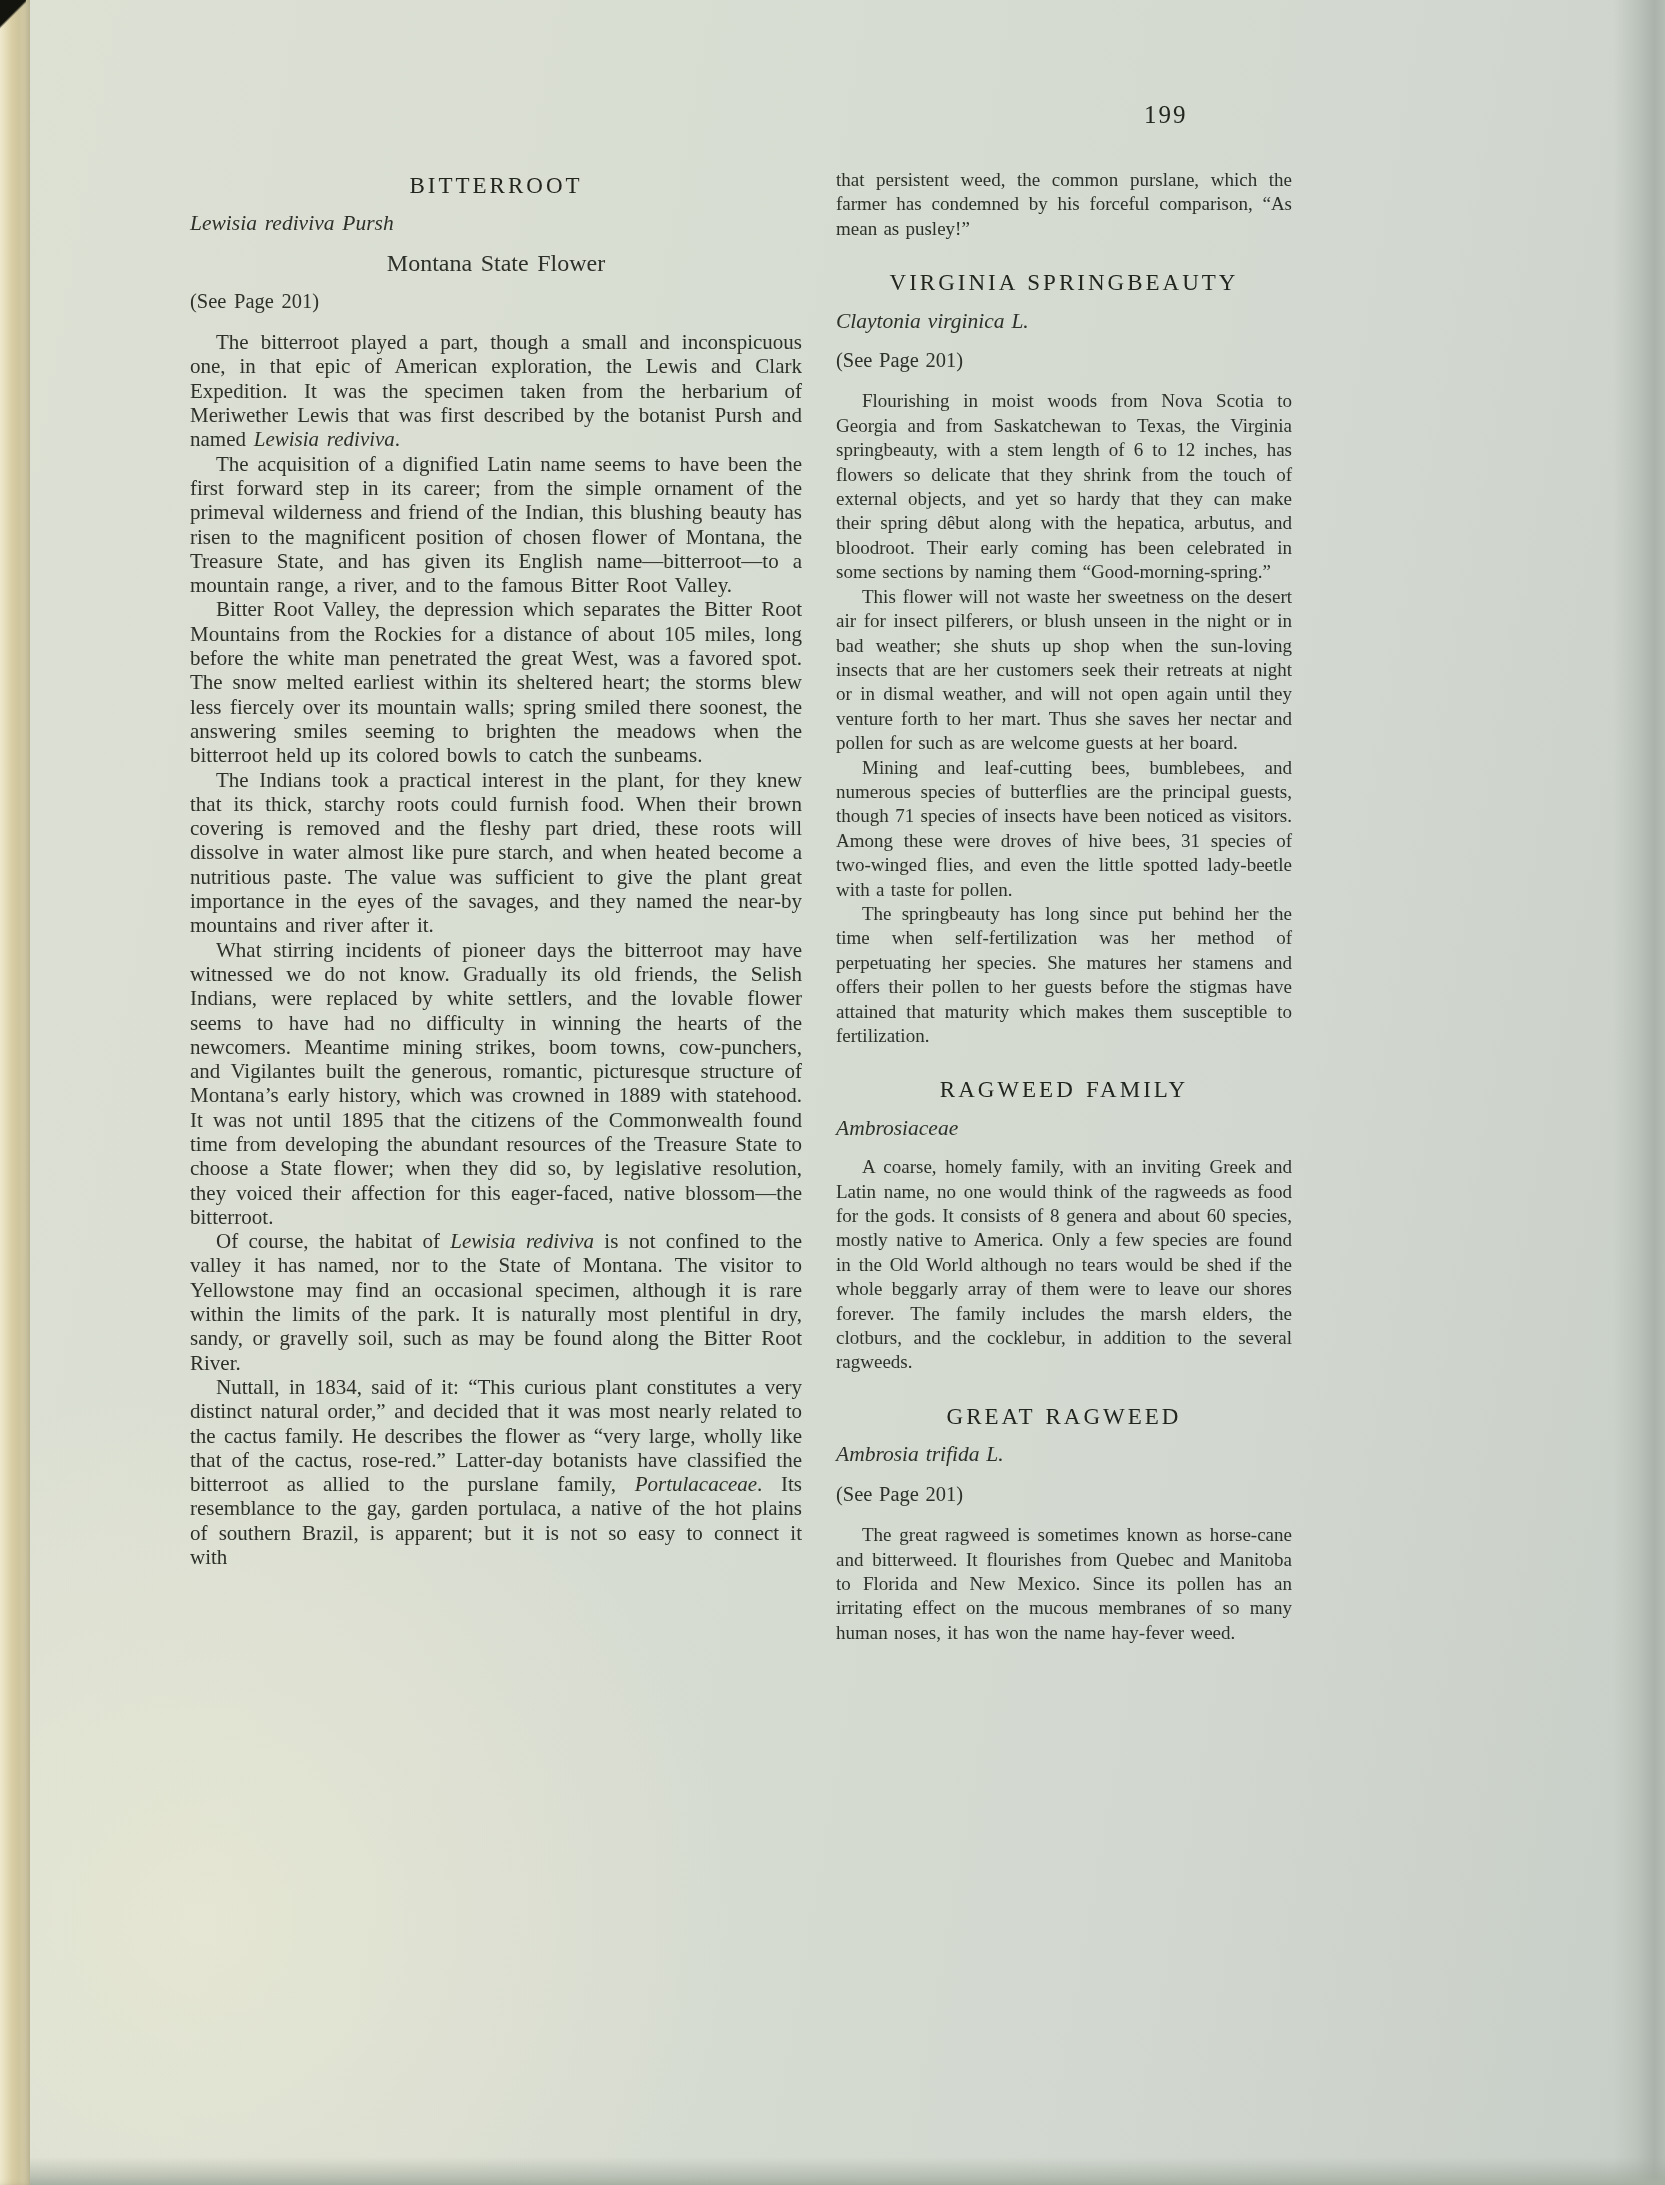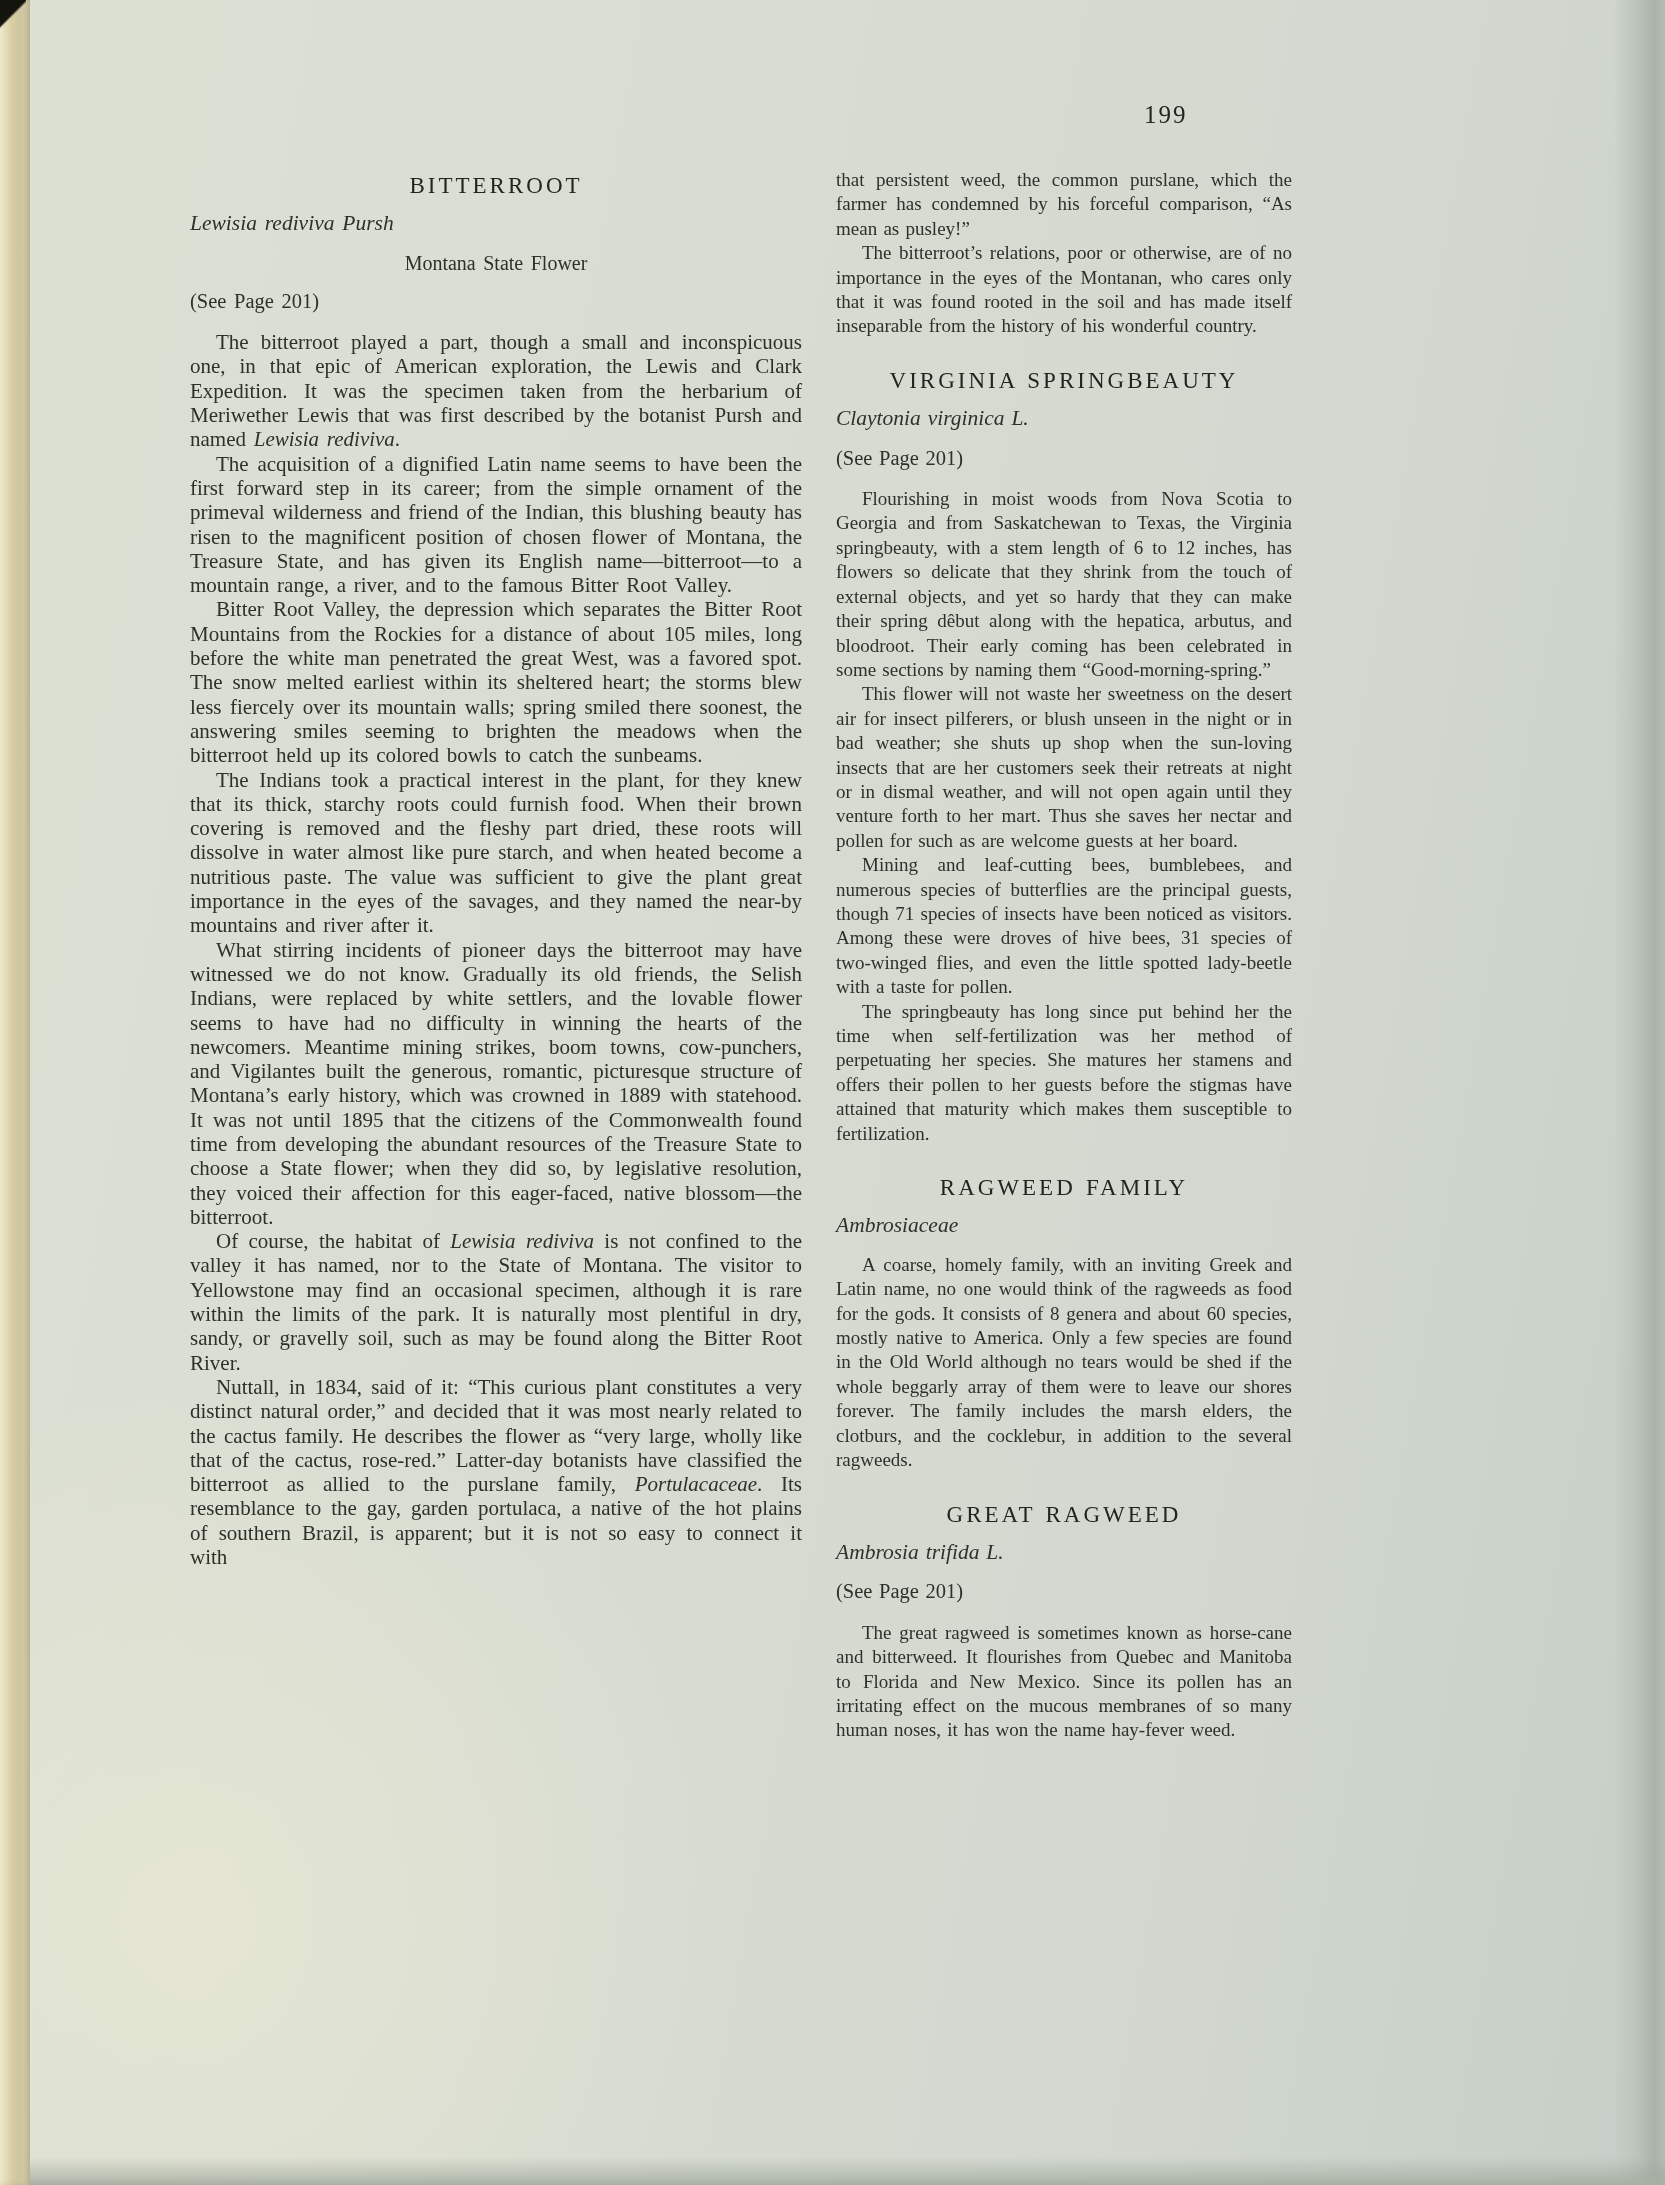--- a/index.html
+++ b/index.html
@@ -66,21 +66,21 @@
     margin: 0; text-align: justify; text-indent: 26px;
   }
   .cont p:first-child { text-indent: 0; }
   .sec-heading {
     margin: 30px 0 13px; text-align: center;
     font-size: 23px; font-weight: normal; letter-spacing: 3px;
     color: #22261f; text-indent: 0 !important;
   }
   .sec-heading.first { margin-top: 6px; }
   .latin   { margin: 0 0 15px; text-align: left; font-style: italic; font-size: 21.5px; text-indent: 0 !important; }
-  .subtitle{ margin: 0 0 14px; text-align: center; font-size: 20px; text-indent: 0 !important; }
+  .subtitle{ margin: 0 0 14px; text-align: center; font-size: 24px; text-indent: 0 !important; }
   .see-ref { margin: 0 0 17px; font-size: 20.5px; text-indent: 0 !important; }
 </style>
 </head>
 <body>
 
 <div id="screenshot">
 
   <div class="page-edge-right"></div>
   <div class="page-edge-bottom"></div>
   <div class="binding-strip"></div>
@@ -102,21 +102,20 @@
           <p>The Indians took a practical interest in the plant, for they knew that its thick, starchy roots could furnish food. When their brown covering is removed and the fleshy part dried, these roots will dissolve in water almost like pure starch, and when heated become a nutritious paste. The value was sufficient to give the plant great importance in the eyes of the savages, and they named the near-by mountains and river after it.</p>
           <p>What stirring incidents of pioneer days the bitterroot may have witnessed we do not know. Gradually its old friends, the Selish Indians, were replaced by white settlers, and the lovable flower seems to have had no difficulty in winning the hearts of the newcomers. Meantime mining strikes, boom towns, cow-punchers, and Vigilantes built the generous, romantic, picturesque structure of Montana’s early history, which was crowned in 1889 with statehood. It was not until 1895 that the citizens of the Commonwealth found time from developing the abundant resources of the Treasure State to choose a State flower; when they did so, by legislative resolution, they voiced their affection for this eager-faced, native blossom—the bitterroot.</p>
           <p>Of course, the habitat of <i>Lewisia rediviva</i> is not confined to the valley it has named, nor to the State of Montana. The visitor to Yellowstone may find an occasional specimen, although it is rare within the limits of the park. It is naturally most plentiful in dry, sandy, or gravelly soil, such as may be found along the Bitter Root River.</p>
           <p>Nuttall, in 1834, said of it: “This curious plant constitutes a very distinct natural order,” and decided that it was most nearly related to the cactus family. He describes the flower as “very large, wholly like that of the cactus, rose-red.” Latter-day botanists have classified the bitterroot as allied to the purslane family, <i>Portulacaceae</i>. Its resemblance to the gay, garden portulaca, a native of the hot plains of southern Brazil, is apparent; but it is not so easy to connect it with</p>
         </div>
     </div>
 
     <div class="col-right">
       <div class="cont">
           <p>that persistent weed, the common purslane, which the farmer has condemned by his forceful comparison, “As mean as pusley!”</p>
-          <p>The bitterroot’s relations, poor or otherwise, are of no importance in the eyes of the Montanan, who cares only that it was found rooted in the soil and has made itself inseparable from the history of his wonderful country.</p>
         </div>
 
       <h2 class="sec-heading">VIRGINIA SPRINGBEAUTY</h2>
       <div class="latin">Claytonia virginica L.</div>
       <div class="see-ref">(See Page 201)</div>
       <div>
           <p>Flourishing in moist woods from Nova Scotia to Georgia and from Saskatchewan to Texas, the Virginia springbeauty, with a stem length of 6 to 12 inches, has flowers so delicate that they shrink from the touch of external objects, and yet so hardy that they can make their spring dêbut along with the hepatica, arbutus, and bloodroot. Their early coming has been celebrated in some sections by naming them “Good-morning-spring.”</p>
           <p>This flower will not waste her sweetness on the desert air for insect pilferers, or blush unseen in the night or in bad weather; she shuts up shop when the sun-loving insects that are her customers seek their retreats at night or in dismal weather, and will not open again until they venture forth to her mart. Thus she saves her nectar and pollen for such as are welcome guests at her board.</p>
           <p>Mining and leaf-cutting bees, bumblebees, and numerous species of butterflies are the principal guests, though 71 species of insects have been noticed as visitors. Among these were droves of hive bees, 31 species of two-winged flies, and even the little spotted lady-beetle with a taste for pollen.</p>
           <p>The springbeauty has long since put behind her the time when self-fertilization was her method of perpetuating her species. She matures her stamens and offers their pollen to her guests before the stigmas have attained that maturity which makes them susceptible to fertilization.</p>

